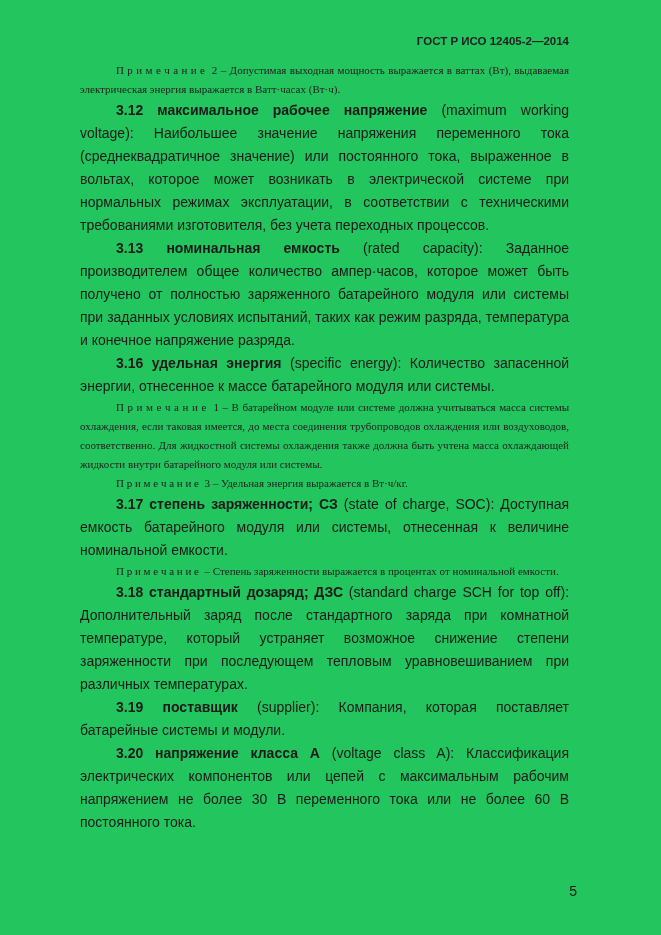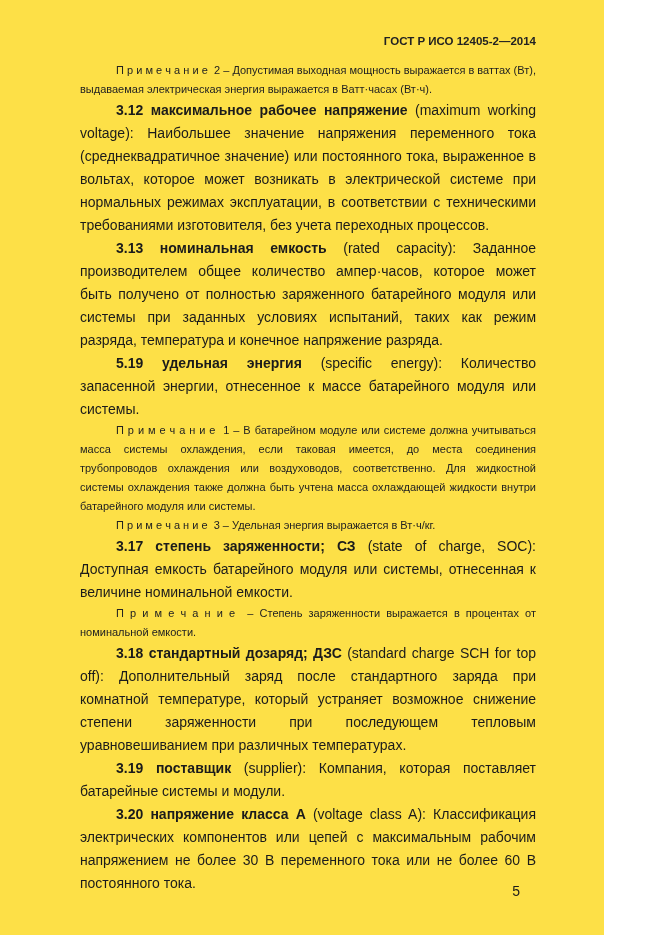--- a/index.html
+++ b/index.html
@@ -7,24 +7,24 @@
   body {
     width: 661px;
     height: 935px;
     font-family: "Liberation Sans", sans-serif;
     color: #1b1b1b;
     position: relative;
     overflow: hidden;
   }
   .page {
     position: relative;
-    width: 604px;
+    width: 661px;
     height: 935px;
-    padding: 34px 68px 0 80px;
-    background: #fde047;
+    padding: 34px 92px 0 80px;
+    background: #22c55e;
   }
   .running-header {
     text-align: right;
     font-size: 11.5px;
     font-weight: bold;
     line-height: 14px;
     margin-bottom: 13px;
     color: #222;
   }
   .content {
@@ -35,20 +35,21 @@
     -webkit-hyphens: auto;
   }
   .para { text-indent: 36px; }
   .para b { font-weight: bold; }
   .note {
     font-size: 11px;
     line-height: 19px;
     text-indent: 36px;
     text-align: justify;
     color: #222;
+    font-family: Liberation Serif, serif;
   }
   .num { font-weight: bold; }
   .sym {
     font-family: "Liberation Serif", serif;
     font-style: italic;
   }
   sub {
     font-size: 9px;
     vertical-align: sub;
     line-height: 0;
@@ -73,21 +74,21 @@
   <div class="content">
 
     <p class="note"><span class="note-label">П р и м е ч а н и е</span>&nbsp; <span>2 – Допустимая выходная мощность выражается в ваттах (Вт), выдаваемая электрическая энергия выражается в Ватт·часах (Вт·ч).</span></p>
 
     <p class="para"><span class="num">3.12</span> <b>максимальное рабочее напряжение</b> <span>(maximum working voltage): Наибольшее значение напряжения переменного тока (среднеквадратичное значение) или постоянного тока, выраженное в вольтах, которое может возникать в электрической системе при нормальных режимах эксплуатации, в соответствии с техническими требованиями изготовителя, без учета переходных процессов.</span></p>
 
     <p class="para"><span class="num">3.13</span> <b>номинальная емкость</b> <span>(rated capacity): Заданное производителем общее количество ампер·часов, которое может быть получено от полностью заряженного батарейного модуля или системы при заданных условиях испытаний, таких как режим разряда, температура и конечное напряжение разряда.</span></p>
 
 
 
-    <p class="para"><span class="num">5.19</span> <b>удельная энергия</b> <span>(specific energy): Количество запасенной энергии, отнесенное к массе батарейного модуля или системы.</span></p>
+    <p class="para"><span class="num">3.16</span> <b>удельная энергия</b> <span>(specific energy): Количество запасенной энергии, отнесенное к массе батарейного модуля или системы.</span></p>
 
     <p class="note"><span class="note-label">П р и м е ч а н и е</span>&nbsp; <span>1 – В батарейном модуле или системе должна учитываться масса системы охлаждения, если таковая имеется, до места соединения трубопроводов охлаждения или воздуховодов, соответственно. Для жидкостной системы охлаждения также должна быть учтена масса охлаждающей жидкости внутри батарейного модуля или системы.</span></p>
 
     <p class="note"><span class="note-label">П р и м е ч а н и е</span>&nbsp; <span>3 – Удельная энергия выражается в Вт·ч/кг.</span></p>
 
     <p class="para"><span class="num">3.17</span> <b>степень заряженности; СЗ</b> <span>(state of charge, SOC): Доступная емкость батарейного модуля или системы, отнесенная к величине номинальной емкости.</span></p>
 
     <p class="note"><span class="note-label">П р и м е ч а н и е</span>&nbsp; <span>– Степень заряженности выражается в процентах от номинальной емкости.</span></p>
 
     <p class="para"><span class="num">3.18</span> <b>стандартный дозаряд; ДЗС</b> <span>(standard charge SCH for top off): Дополнительный заряд после стандартного заряда при комнатной температуре, который устраняет возможное снижение степени заряженности при последующем тепловым уравновешиванием при различных температурах.</span></p>

